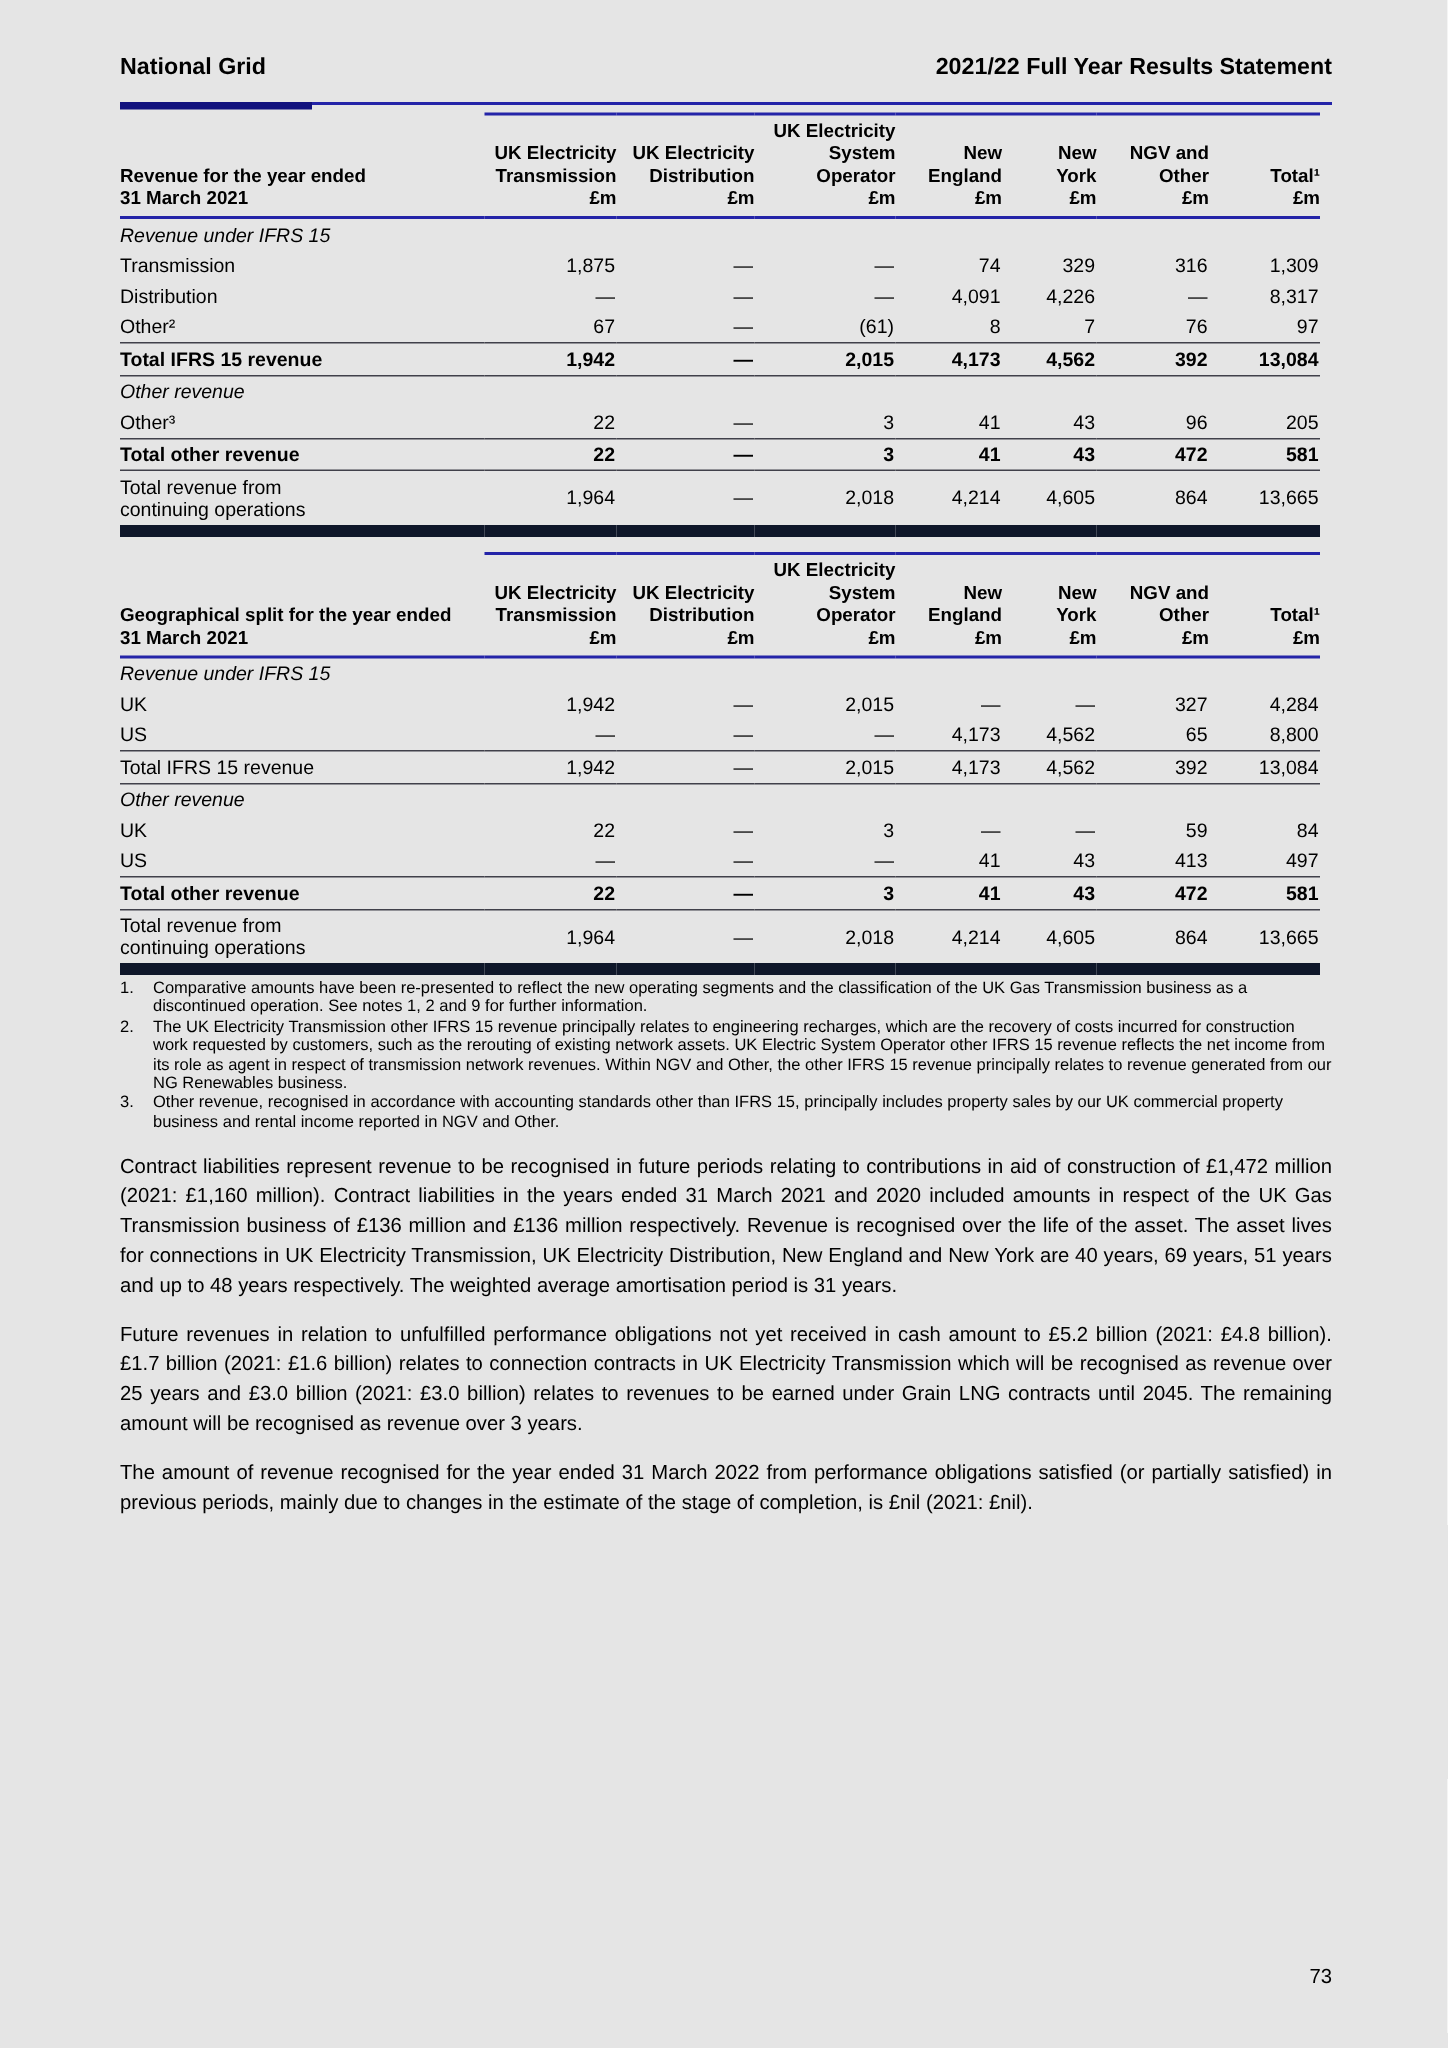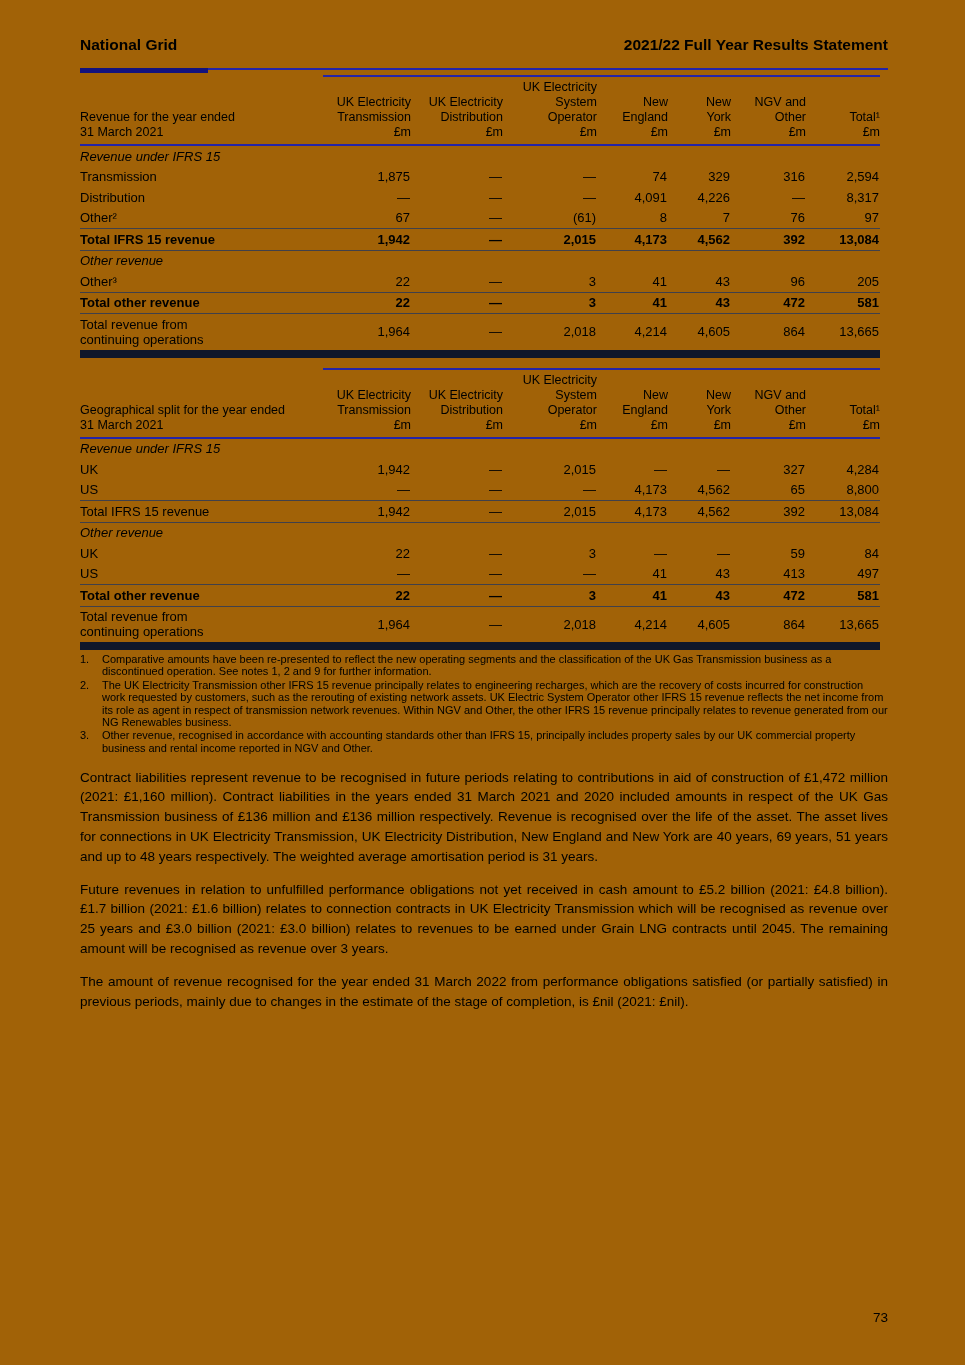--- a/index.html
+++ b/index.html
@@ -1,19 +1,19 @@
 <!DOCTYPE html>
 <html><head>
 <meta charset="utf-8">
 <style>
   html,body { margin:0; padding:0; background:#ffffff; }
   .page {
     position:relative;
     width:965px; height:1365px;
-    background:#a16207;
+    background:#e5e5e5;
     font-family:"Liberation Sans", sans-serif;
     color:#000;
     overflow:hidden;
   }
   .content { padding:0 77px 0 80px; }
 
   
   .doc-header {
     padding-top:36px;
     display:flex; justify-content:space-between; align-items:baseline;
@@ -27,21 +27,21 @@
   .section-heading { margin-top:38px; font-size:15px; }
   .section-heading .num { font-weight:bold; margin-right:12px; }
   .section-heading .ttl { font-weight:bold; }
   .section-heading .sfx { font-weight:normal; font-size:13.5px; }
 
   
   table.fin { border-collapse:collapse; table-layout:fixed; width:800px; }
   table.fin.t1 { margin-top:2px; }
   table.fin.t2 { margin-top:10px; }
   .fin th {
-    font-weight:normal; font-size:12.5px; line-height:15px;
+    font-weight:bold; font-size:12.5px; line-height:15px;
     vertical-align:bottom; padding:3px 0 4px 0;
     white-space:pre-line; border-bottom:2px solid #2424a8;
   }
   .fin th.lbl { text-align:left; }
   .fin th.num { text-align:right; border-top:2px solid #2424a8; }
   .fin td { font-size:13px; line-height:15px; padding:2.5px 0 3px 0; vertical-align:middle; }
   .fin td.lbl { text-align:left; white-space:pre-line; }
   .fin td.num { text-align:right; padding-right:1px; }
   .fin tr.r-section td { font-style:italic; }
   .fin tr.r-total td, .fin tr.r-total-plain td {
@@ -121,21 +121,21 @@
             <td class="lbl" colspan="8">Revenue under IFRS 15</td>
           </tr>
           <tr class="r-row">
             <td class="lbl">Transmission</td>
             <td class="num">1,875</td>
             <td class="num">—</td>
             <td class="num">—</td>
             <td class="num">74</td>
             <td class="num">329</td>
             <td class="num">316</td>
-            <td class="num">2,594</td>
+            <td class="num">1,309</td>
           </tr>
           <tr class="r-row">
             <td class="lbl">Distribution</td>
             <td class="num">—</td>
             <td class="num">—</td>
             <td class="num">—</td>
             <td class="num">4,091</td>
             <td class="num">4,226</td>
             <td class="num">—</td>
             <td class="num">8,317</td>

